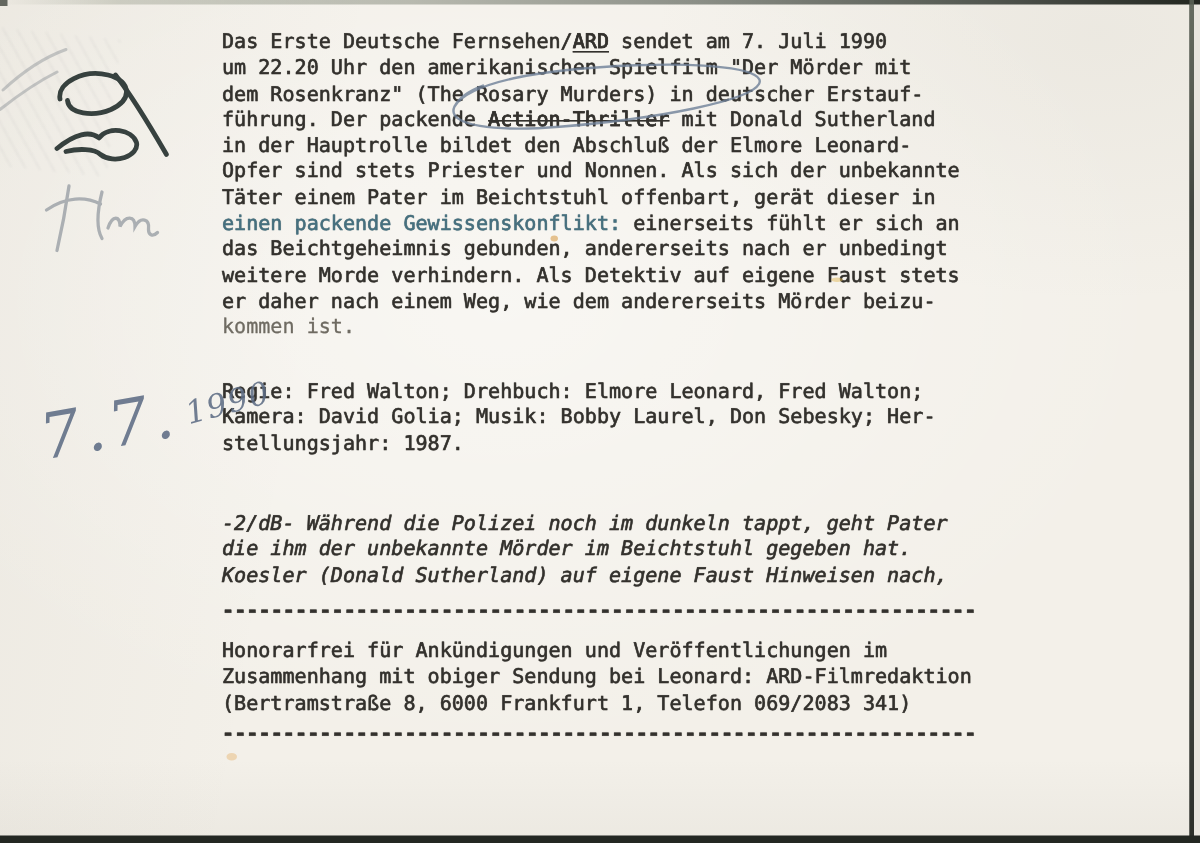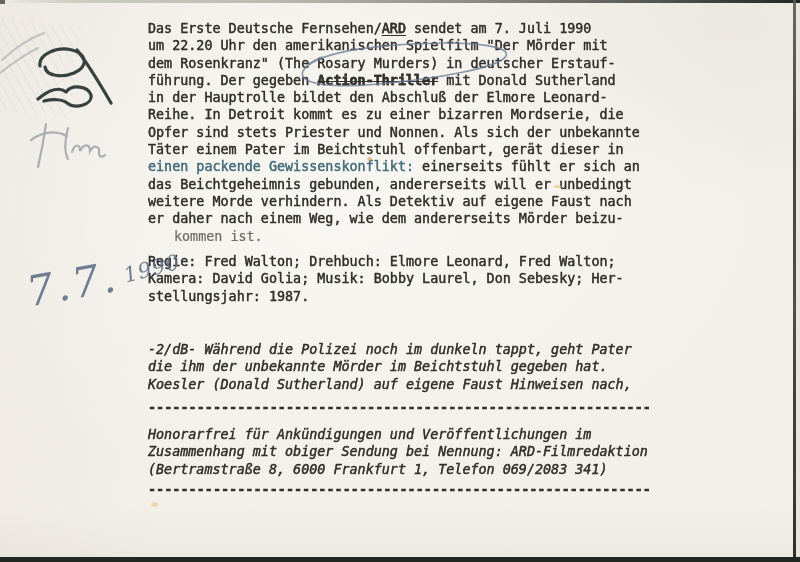--- a/index.html
+++ b/index.html
@@ -43,28 +43,28 @@
   
   .doc {
     position: absolute; left: 148px; width: 516px;
     font-size: 13.4px; line-height: 17.3px;
     color: #33312d;
     -webkit-text-stroke: 0.35px currentColor;
     text-shadow: 0 0 0.6px rgba(55,52,46,0.55);
   }
   .tl { white-space: pre; }
   .u { text-decoration: underline; text-underline-offset: 2px; text-decoration-thickness: 1px; }
-  .strike { text-decoration: line-through; text-decoration-thickness: 1.4px; font-weight: bold; }
+  .strike { text-decoration: line-through; text-decoration-thickness: 1.4px; }
   .blueink { color: #46707f; }
-  .faded { color: #6f6b62; text-shadow: none; margin-left: 26px; -webkit-text-stroke: 0.2px currentColor; }
+  .faded { color: #6f6b62; text-shadow: none; -webkit-text-stroke: 0.2px currentColor; }
   .p-intro   { top: 20px; }
   .p-credits { top: 253px; }
   .p-teaser  { top: 341px; font-style: italic; }
   .p-sep1    { top: 399px; font-weight: bold; letter-spacing: 0.05px; }
-  .p-footer  { top: 426px; font-style: italic; }
+  .p-footer  { top: 426px; }
   .p-sep2    { top: 481px; font-weight: bold; letter-spacing: 0.05px; }
   
   .hand-date {
     position: absolute; left: 26px; top: 254px;
     transform: rotate(-10deg);
     color: #5e6d85; opacity: 0.88;
     white-space: nowrap;
   }
   .hand-date .day {
     font-family: "DejaVu Serif", serif; font-style: italic;
@@ -91,49 +91,48 @@
 <body>
 
 <div class="photo">
 
   <div class="smudge"></div>
 
   <div class="doc p-intro">
     <div class="tl"><span>Das Erste Deutsche Fernsehen/</span><span class="u">ARD</span><span> sendet am 7. Juli 1990</span></div>
     <div class="tl">um 22.20 Uhr den amerikanischen Spielfilm "Der Mörder mit</div>
     <div class="tl">dem Rosenkranz" (The Rosary Murders) in deutscher Erstauf-</div>
-    <div class="tl"><span>führung. Der gegeben </span><span class="strike">Action-Thriller</span><span> mit Donald Sutherland</span></div>
+    <div class="tl"><span>führung. Der packende </span><span class="strike">Action-Thriller</span><span> mit Donald Sutherland</span></div>
     <div class="tl">in der Hauptrolle bildet den Abschluß der Elmore Leonard-</div>
-    <div class="tl">Reihe. In Detroit kommt es zu einer bizarren Mordserie, die</div>
     <div class="tl">Opfer sind stets Priester und Nonnen. Als sich der unbekannte</div>
     <div class="tl">Täter einem Pater im Beichtstuhl offenbart, gerät dieser in</div>
     <div class="tl"><span class="blueink">einen packende Gewissenskonflikt:</span><span> einerseits fühlt er sich an</span></div>
-    <div class="tl">das Beichtgeheimnis gebunden, andererseits will er unbedingt</div>
-    <div class="tl">weitere Morde verhindern. Als Detektiv auf eigene Faust nach</div>
+    <div class="tl">das Beichtgeheimnis gebunden, andererseits nach er unbedingt</div>
+    <div class="tl">weitere Morde verhindern. Als Detektiv auf eigene Faust stets</div>
     <div class="tl">er daher nach einem Weg, wie dem andererseits Mörder beizu-</div>
     <div class="tl faded">kommen ist.</div>
   </div>
 
   <div class="doc p-credits">
     <div class="tl">Regie: Fred Walton; Drehbuch: Elmore Leonard, Fred Walton;</div>
     <div class="tl">Kamera: David Golia; Musik: Bobby Laurel, Don Sebesky; Her-</div>
     <div class="tl">stellungsjahr: 1987.</div>
   </div>
 
   <div class="doc p-teaser">
     <div class="tl">-2/dB- Während die Polizei noch im dunkeln tappt, geht Pater</div>
     <div class="tl">die ihm der unbekannte Mörder im Beichtstuhl gegeben hat.</div>
     <div class="tl">Koesler (Donald Sutherland) auf eigene Faust Hinweisen nach,</div>
   </div>
 
   <div class="doc p-sep1 tl">--------------------------------------------------------------</div>
 
   <div class="doc p-footer">
     <div class="tl">Honorarfrei für Ankündigungen und Veröffentlichungen im</div>
-    <div class="tl">Zusammenhang mit obiger Sendung bei Nennung: ARD-Filmredaktion</div>
+    <div class="tl">Zusammenhang mit obiger Sendung bei Leonard: ARD-Filmredaktion</div>
     <div class="tl">(Bertramstraße 8, 6000 Frankfurt 1, Telefon 069/2083 341)</div>
   </div>
 
   <div class="doc p-sep2 tl">--------------------------------------------------------------</div>
 
   <div class="hand-date">
     <span class="day">7.7.</span><span class="year">1990</span>
   </div>
 
   <svg class="marks" width="800" height="562" viewBox="0 0 800 562">

